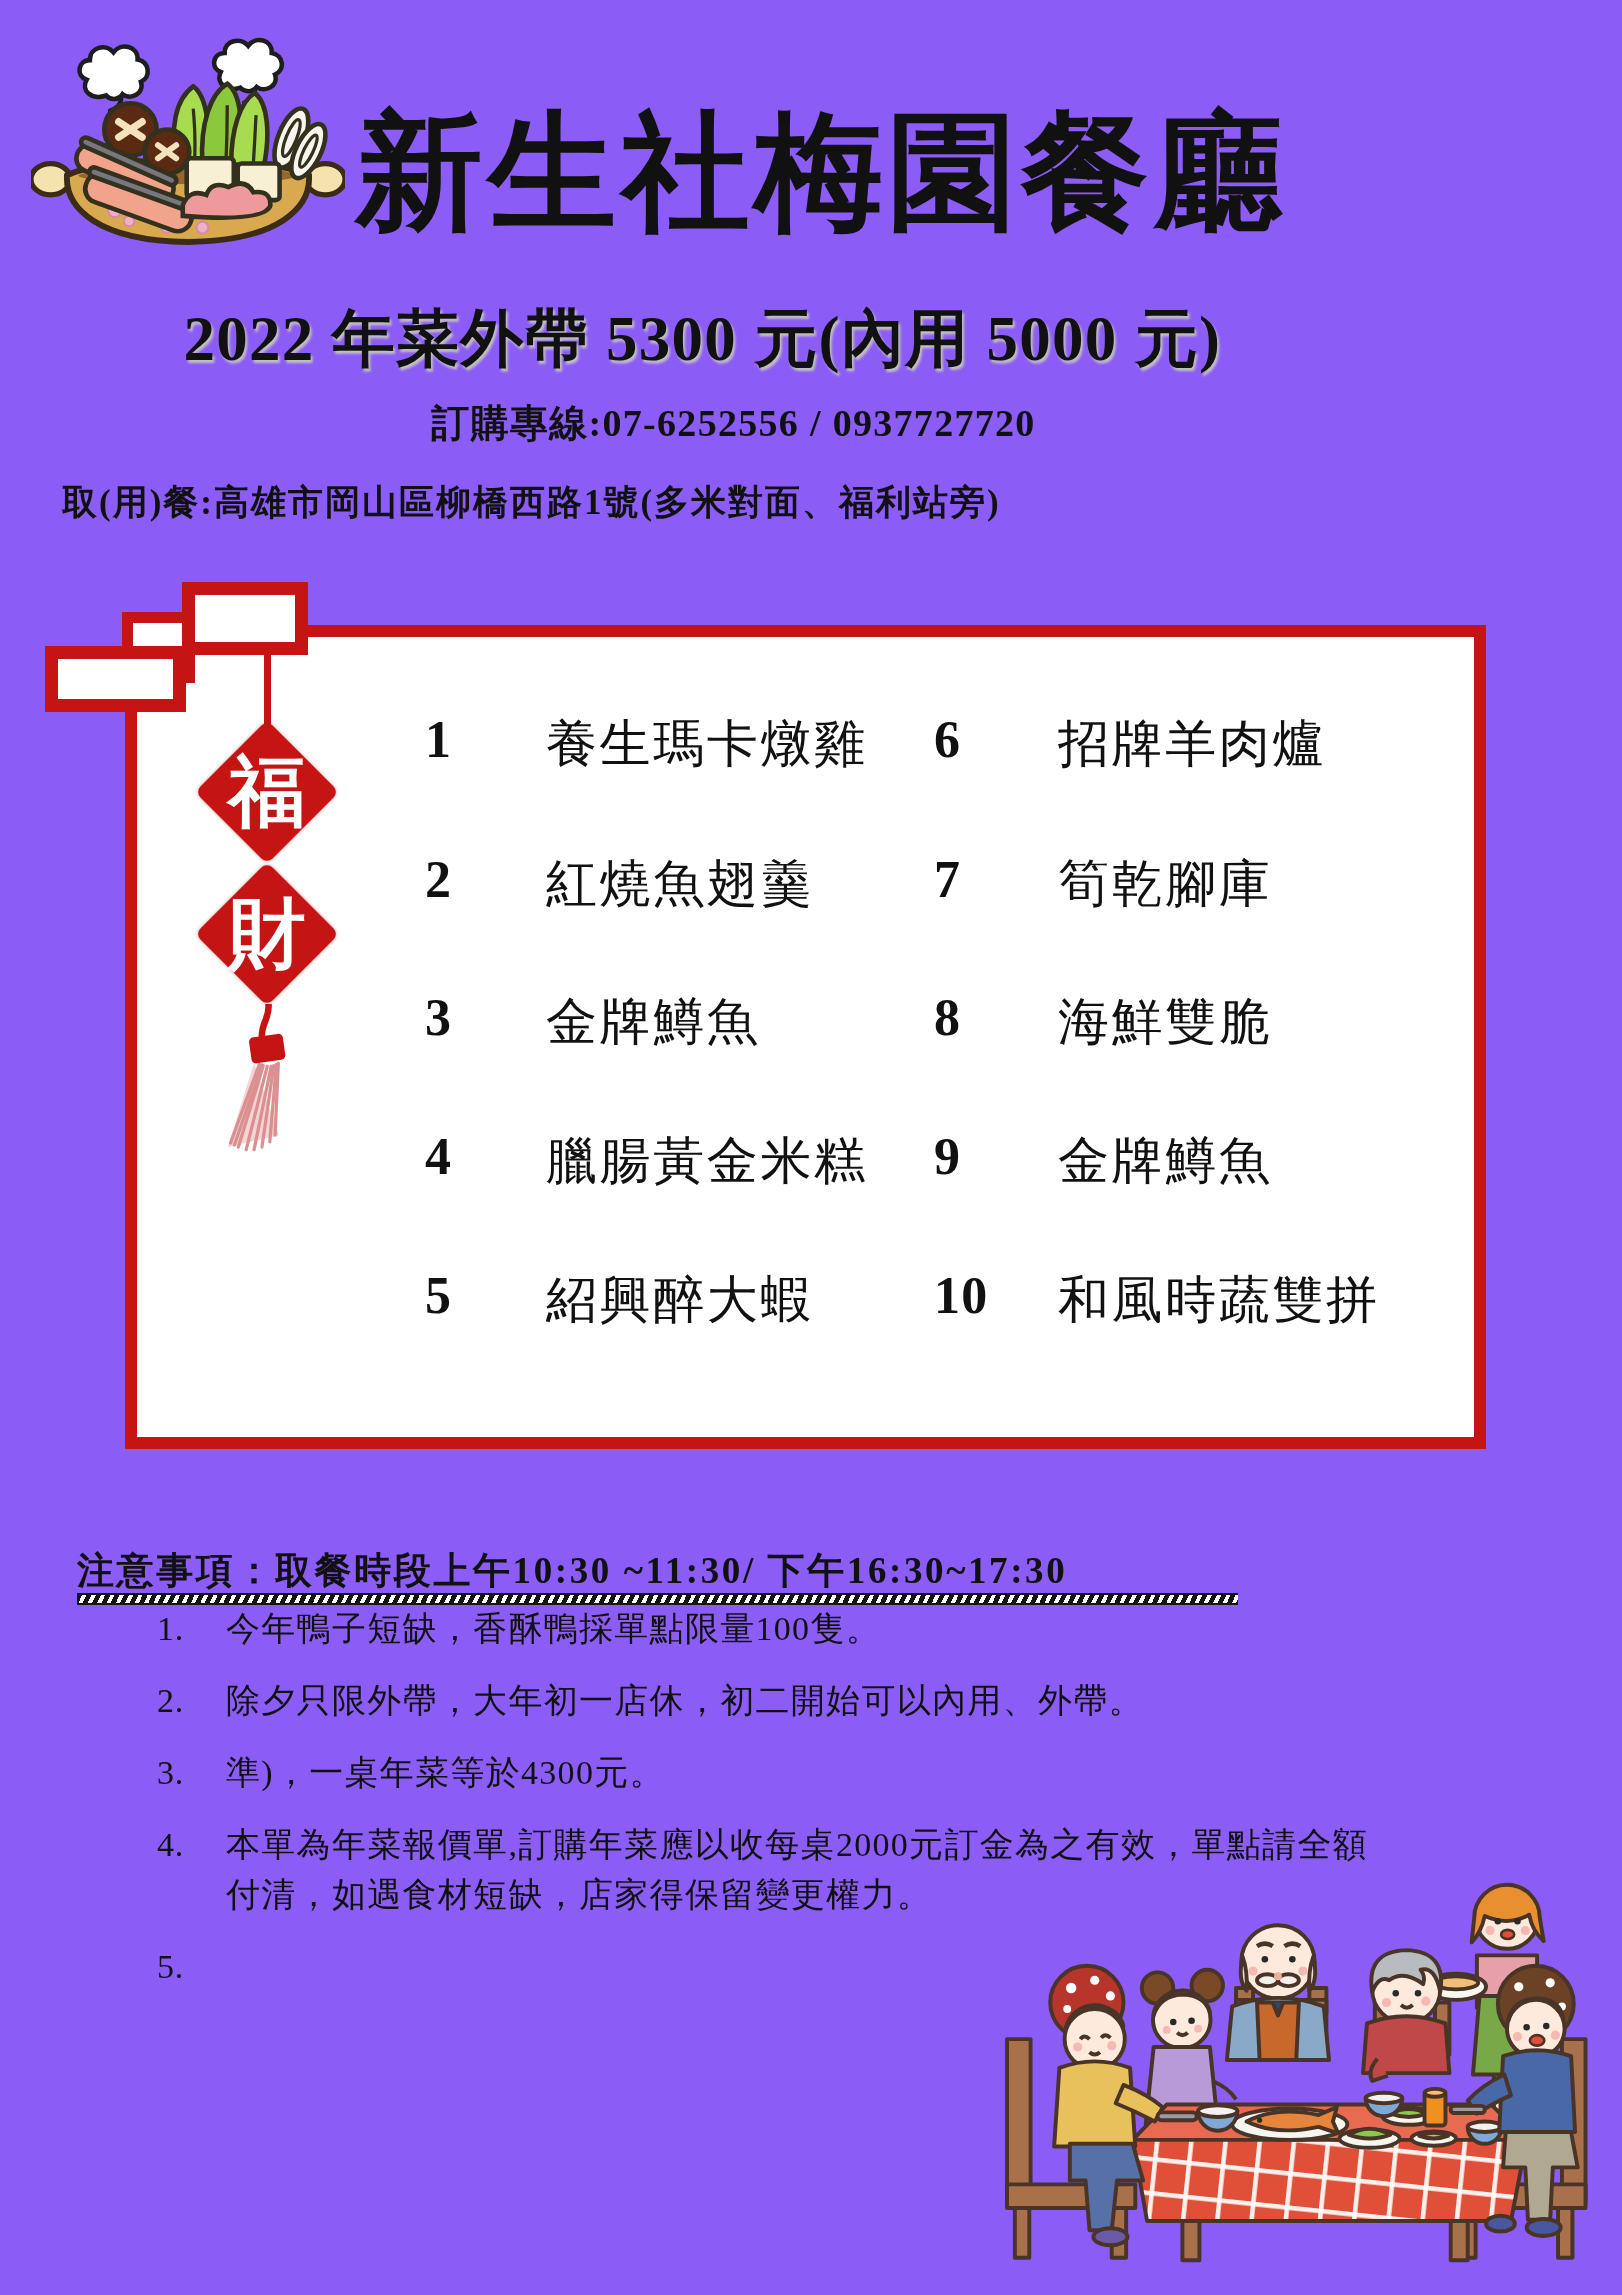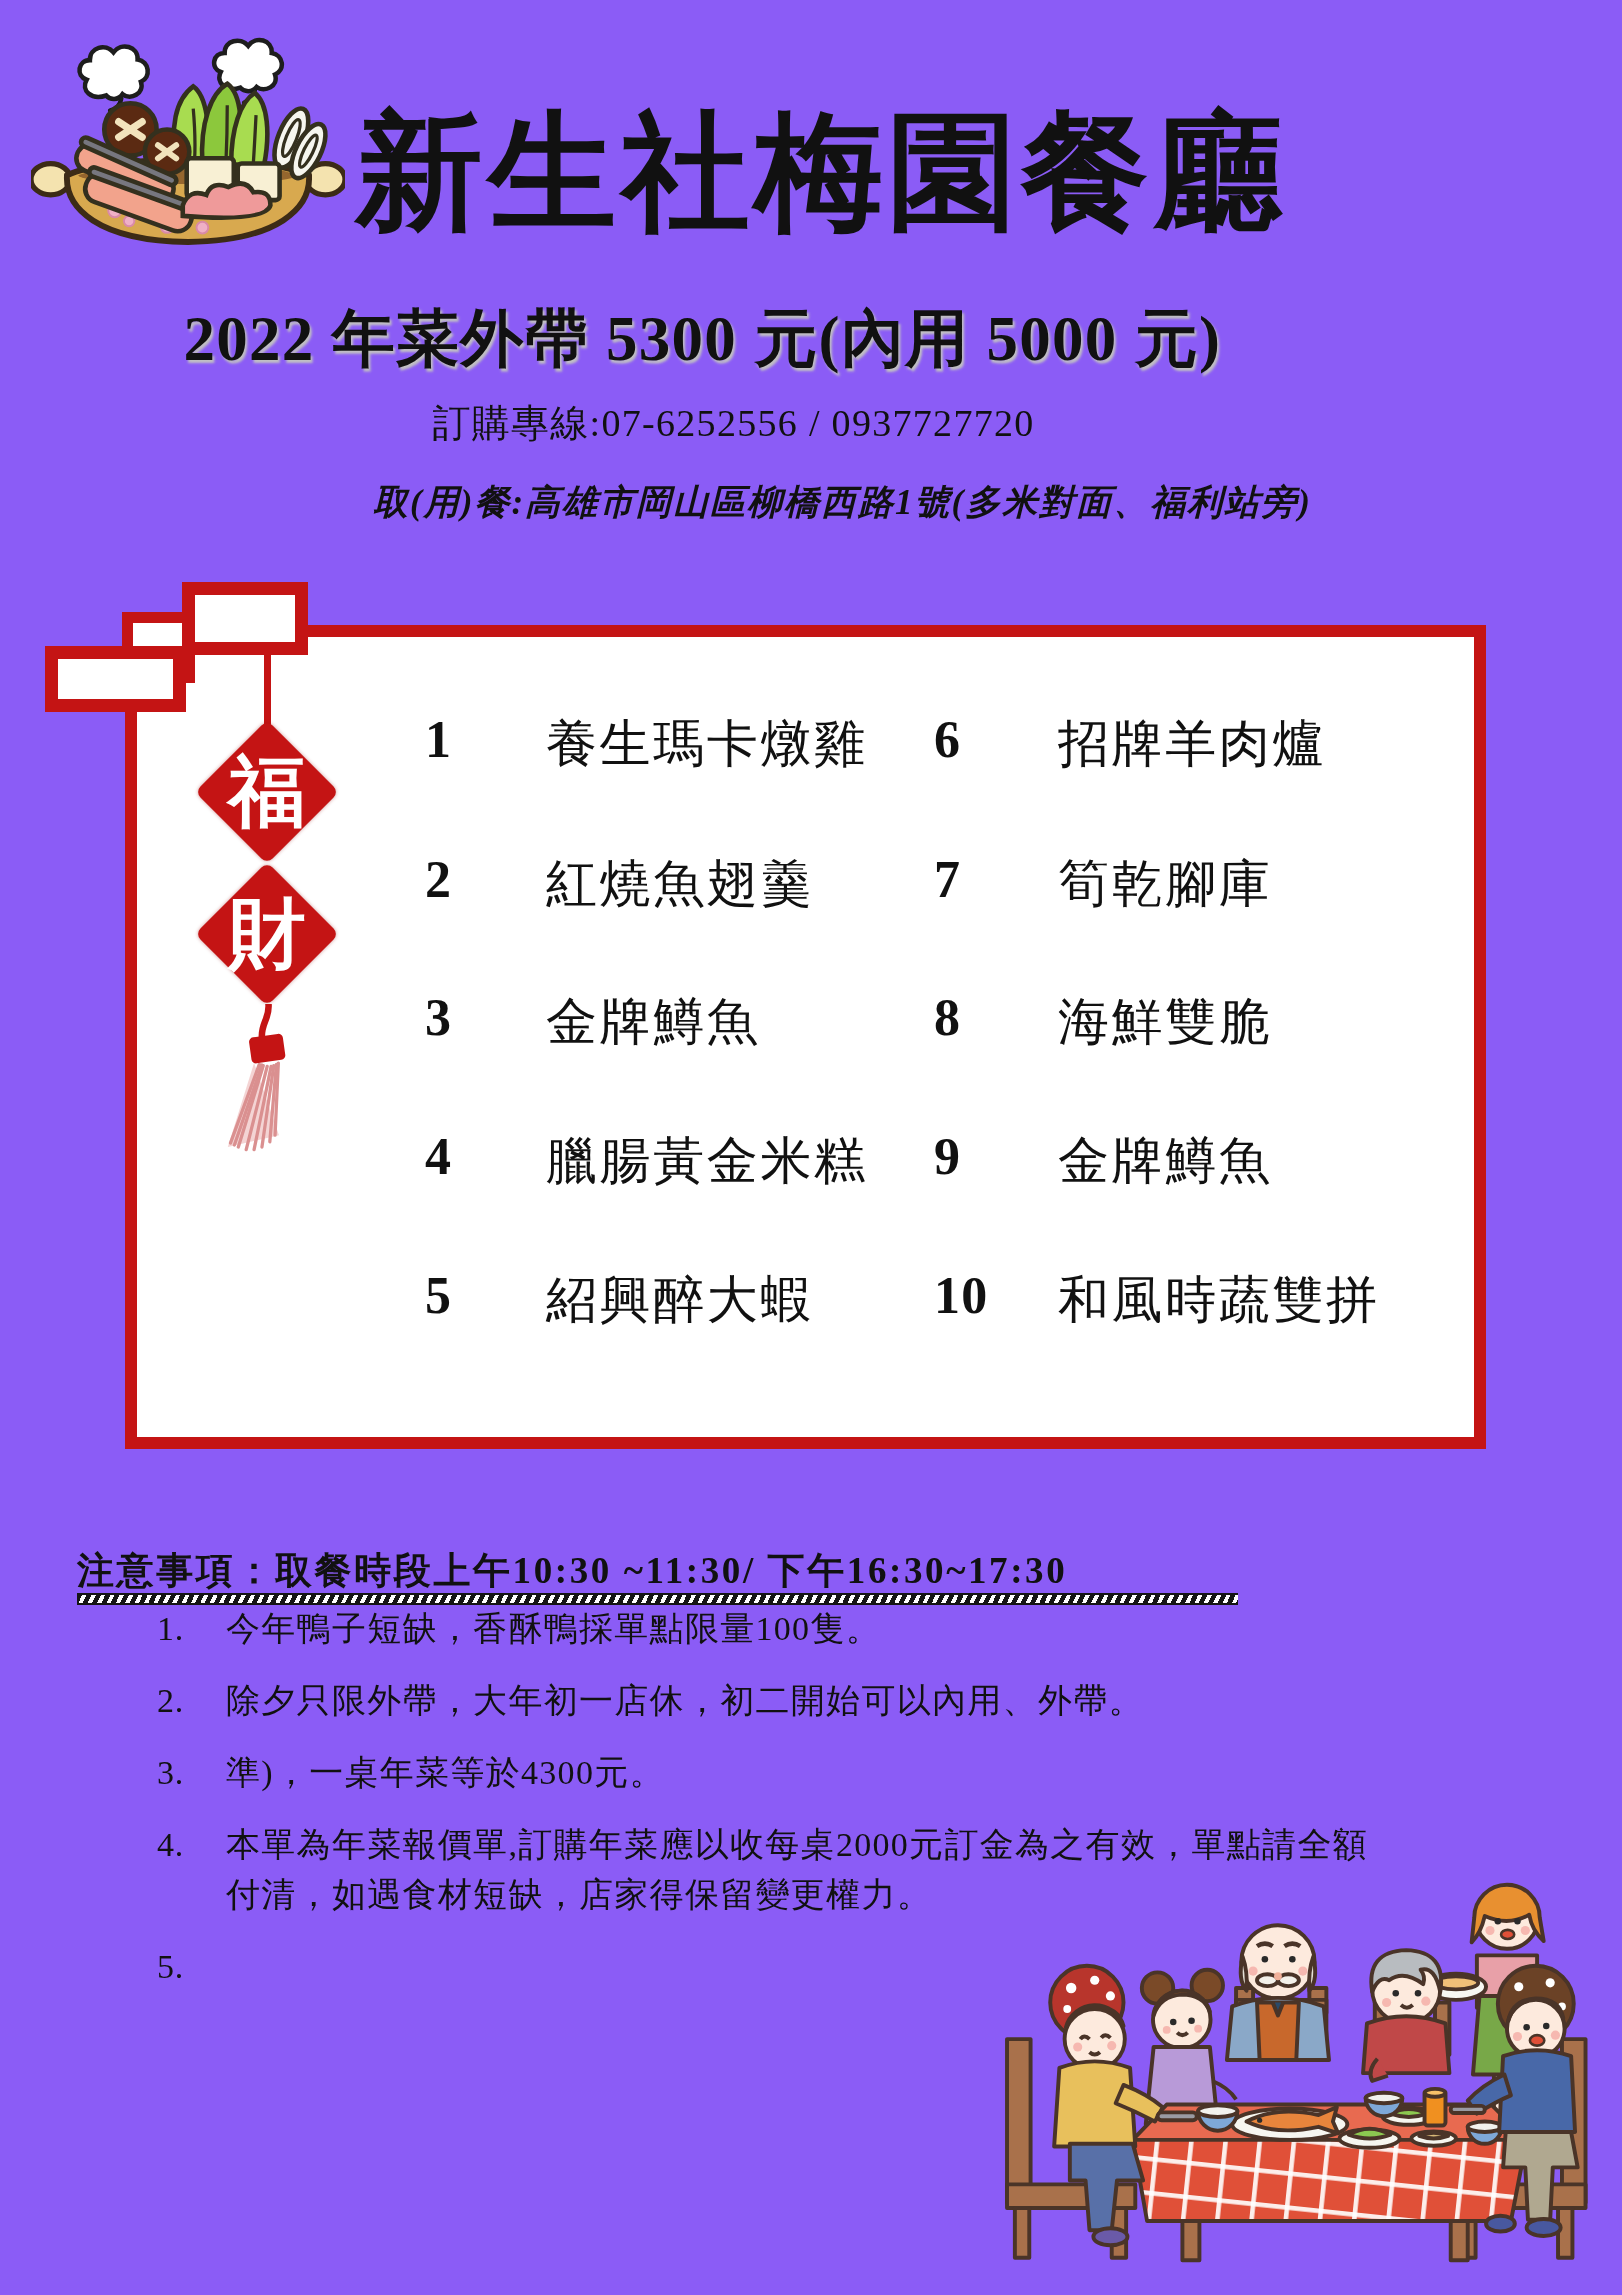--- a/index.html
+++ b/index.html
@@ -19,26 +19,26 @@
   }
   .subtitle{
     position:absolute;top:296px;left:0;width:1389px;
     text-align:center;padding-left:15.7px;box-sizing:border-box;
     font-size:63px;font-weight:700;letter-spacing:1.3px;
     text-shadow:2px 3.3px 2.6px #c2c2c2;
   }
   .phone-line{
     position:absolute;top:398px;left:0;width:1441px;
     text-align:center;padding-left:26px;box-sizing:border-box;
-    font-size:38px;font-weight:400;letter-spacing:1.3px;
+    font-size:38px;font-weight:700;letter-spacing:1.3px;
   }
   .pickup-line{
     position:absolute;top:479px;left:0;width:1623px;
-    text-align:center;padding-left:62px;box-sizing:border-box;
-    font-size:35px;font-weight:700;letter-spacing:2px;font-style:italic;
+    padding-left:62px;box-sizing:border-box;
+    font-size:35px;font-weight:700;letter-spacing:2px;
   }
   
   .menu-box{
     position:absolute;left:125px;top:625px;width:1361px;height:824px;
     border:12.4px solid #c41414;box-sizing:border-box;background:#fff;z-index:1;
   }
   .menu-row{position:absolute;left:0;width:1335px;height:63px;}
   .menu-row .num{position:absolute;font-size:52px;font-weight:700;letter-spacing:1.3px;}
   .menu-row .dish{position:absolute;font-size:51px;font-weight:500;letter-spacing:2.6px;white-space:nowrap;}
   .num.n-left{left:288px;}

